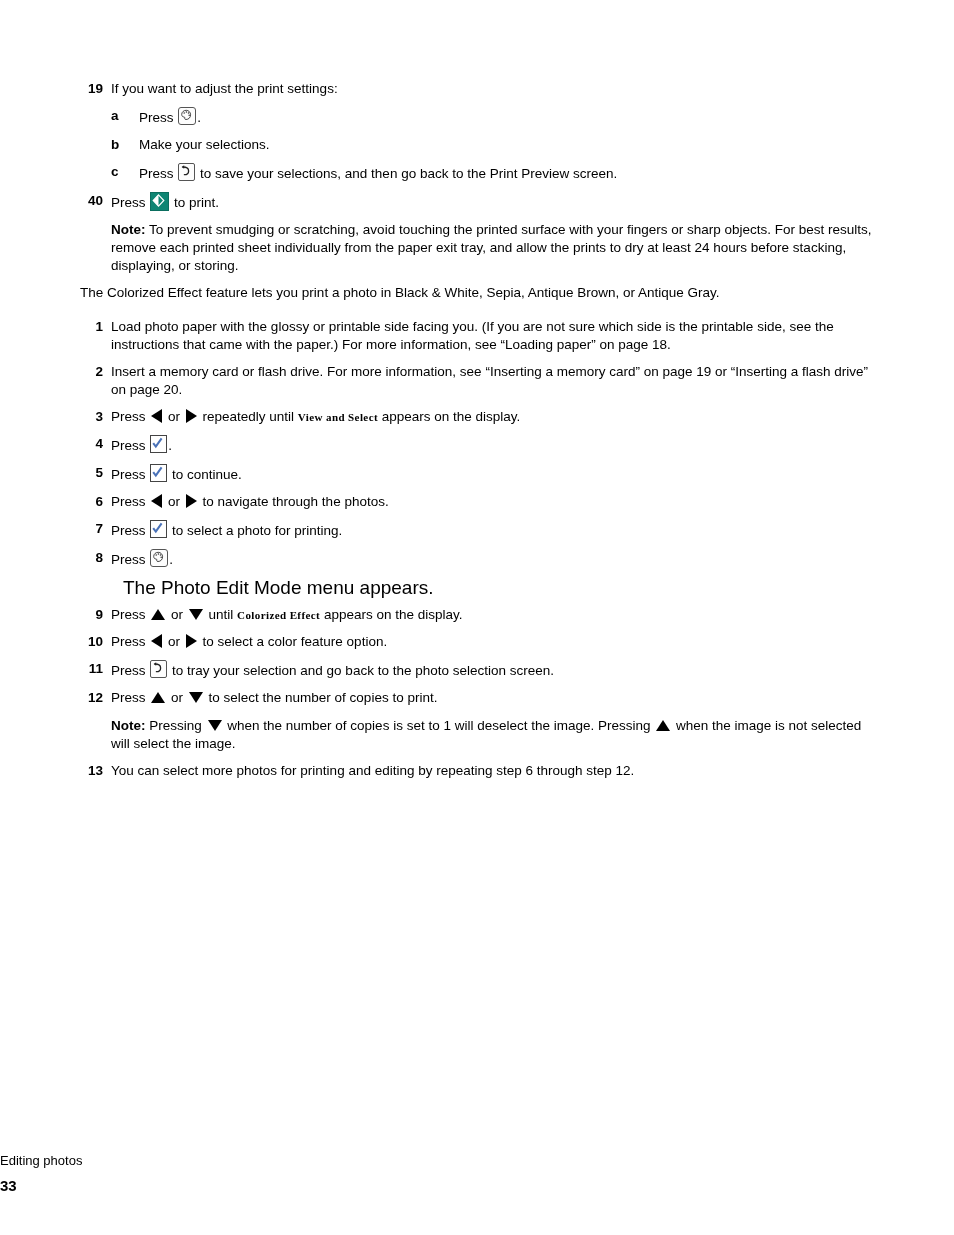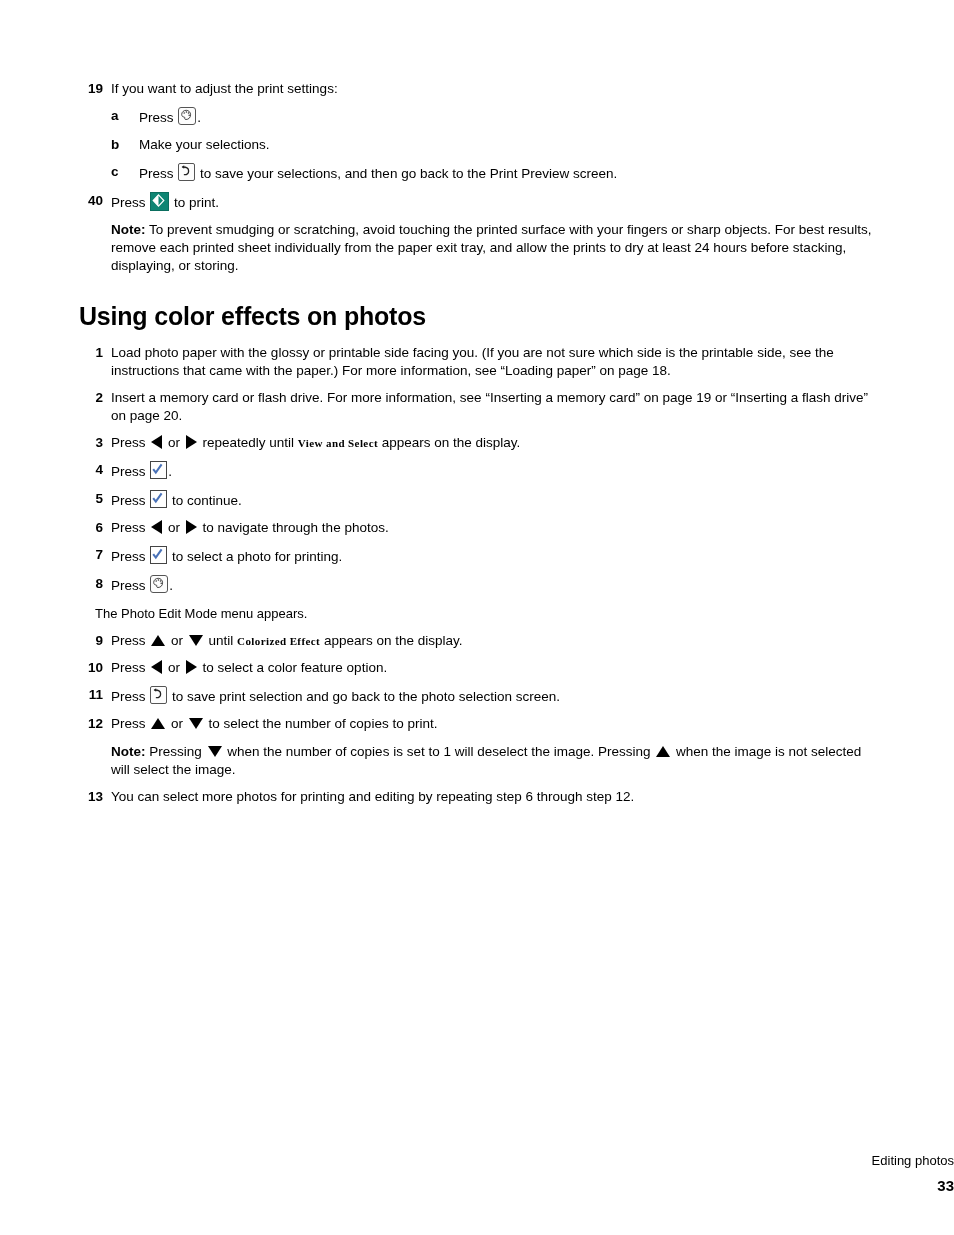--- a/index.html
+++ b/index.html
@@ -80,22 +80,22 @@
   .note {
     margin-left: 32px;
     font-size: 13.5px;
     line-height: 18px;
     margin-bottom: 9px;
     max-width: 798px;
   }
   .note b { font-weight: bold; }
 
   .plain-indent {
-    margin-left: 16px;
-    font-size: 13px;
+    margin-left: 44px;
+    font-size: 19px;
     line-height: 18px;
     margin-bottom: 9px;
   }
 
   
   h1.section-title {
     font-size: 25px;
     font-weight: bold;
     margin: 26px 0 13px 0;
     letter-spacing: -0.2px;
@@ -200,21 +200,21 @@
     border-top: 11px solid #000;
     vertical-align: -1px;
   }
 
   
   .footer {
     position: absolute;
     left: 0;
     right: 0;
     bottom: 40px;
-    text-align: right;
+    text-align: left;
   }
   .footer-title {
     font-size: 13px;
     line-height: 17px;
     margin-bottom: 8px;
   }
   .footer-page {
     font-size: 15px;
     font-weight: bold;
     line-height: 18px;
@@ -258,21 +258,21 @@
     <div class="step">
       <div class="step-num">40</div>
       <div class="step-body"><span>Press </span><span class="icon icon-start"><svg width="15" height="15" viewBox="0 0 15 15">
               <polygon points="7.5,1.8 12.8,7.5 7.5,13.2 2.2,7.5" fill="none" stroke="#ffffff" stroke-width="1.2"></polygon>
               <polygon points="7.5,1.8 7.5,13.2 2.2,7.5" fill="#ffffff"></polygon>
             </svg></span><span> to print.</span></div>
     </div>
 
     <div class="note"><b>Note:</b><span> To prevent smudging or scratching, avoid touching the printed surface with your fingers or sharp objects. For best results, remove each printed sheet individually from the paper exit tray, and allow the prints to dry at least 24 hours before stacking, displaying, or storing.</span></div>
 
-    <h1 class="section-title">Using color effects on photos</h1>
+    <p class="intro">The Colorized Effect feature lets you print a photo in Black &amp; White, Sepia, Antique Brown, or Antique Gray.</p>
 
     <div class="list-block">
 
       <div class="step">
         <div class="step-num">1</div>
         <div class="step-body">Load photo paper with the glossy or printable side facing you. (If you are not sure which side is the printable side, see the instructions that came with the paper.) For more information, see “Loading paper” on page 18.</div>
       </div>
 
       <div class="step">
         <div class="step-num">2</div>
@@ -331,21 +331,21 @@
       <div class="step">
         <div class="step-num">10</div>
         <div class="step-body"><span>Press </span><span class="icon icon-tri icon-left"></span><span> or </span><span class="icon icon-tri icon-right"></span><span> to select a color feature option.</span></div>
       </div>
 
       <div class="step">
         <div class="step-num">11</div>
         <div class="step-body"><span>Press </span><span class="icon icon-back"><svg width="13" height="14" viewBox="0 0 13 14">
                 <path d="M4.0 3.0 C8.3 3.0 9.6 5.0 9.6 6.9 C9.6 9.2 7.8 10.7 5.4 10.7" fill="none" stroke="#222" stroke-width="1.3" stroke-linecap="round"></path>
                 <path d="M5.2 1.3 L5.2 4.7 L2.6 3.0 Z" fill="#222"></path>
-              </svg></span><span> to save print selection and go back to the photo selection screen.</span></div>
+              </svg></span><span> to tray your selection and go back to the photo selection screen.</span></div>
       </div>
 
       <div class="step tight">
         <div class="step-num">12</div>
         <div class="step-body"><span>Press </span><span class="icon icon-tri icon-up"></span><span> or </span><span class="icon icon-tri icon-down"></span><span> to select the number of copies to print.</span></div>
       </div>
 
       <div class="note"><b>Note:</b><span> Pressing </span><span class="icon icon-tri icon-down"></span><span> when the number of copies is set to 1 will deselect the image. Pressing </span><span class="icon icon-tri icon-up"></span><span> when the image is not selected will select the image.</span></div>
 
       <div class="step">

